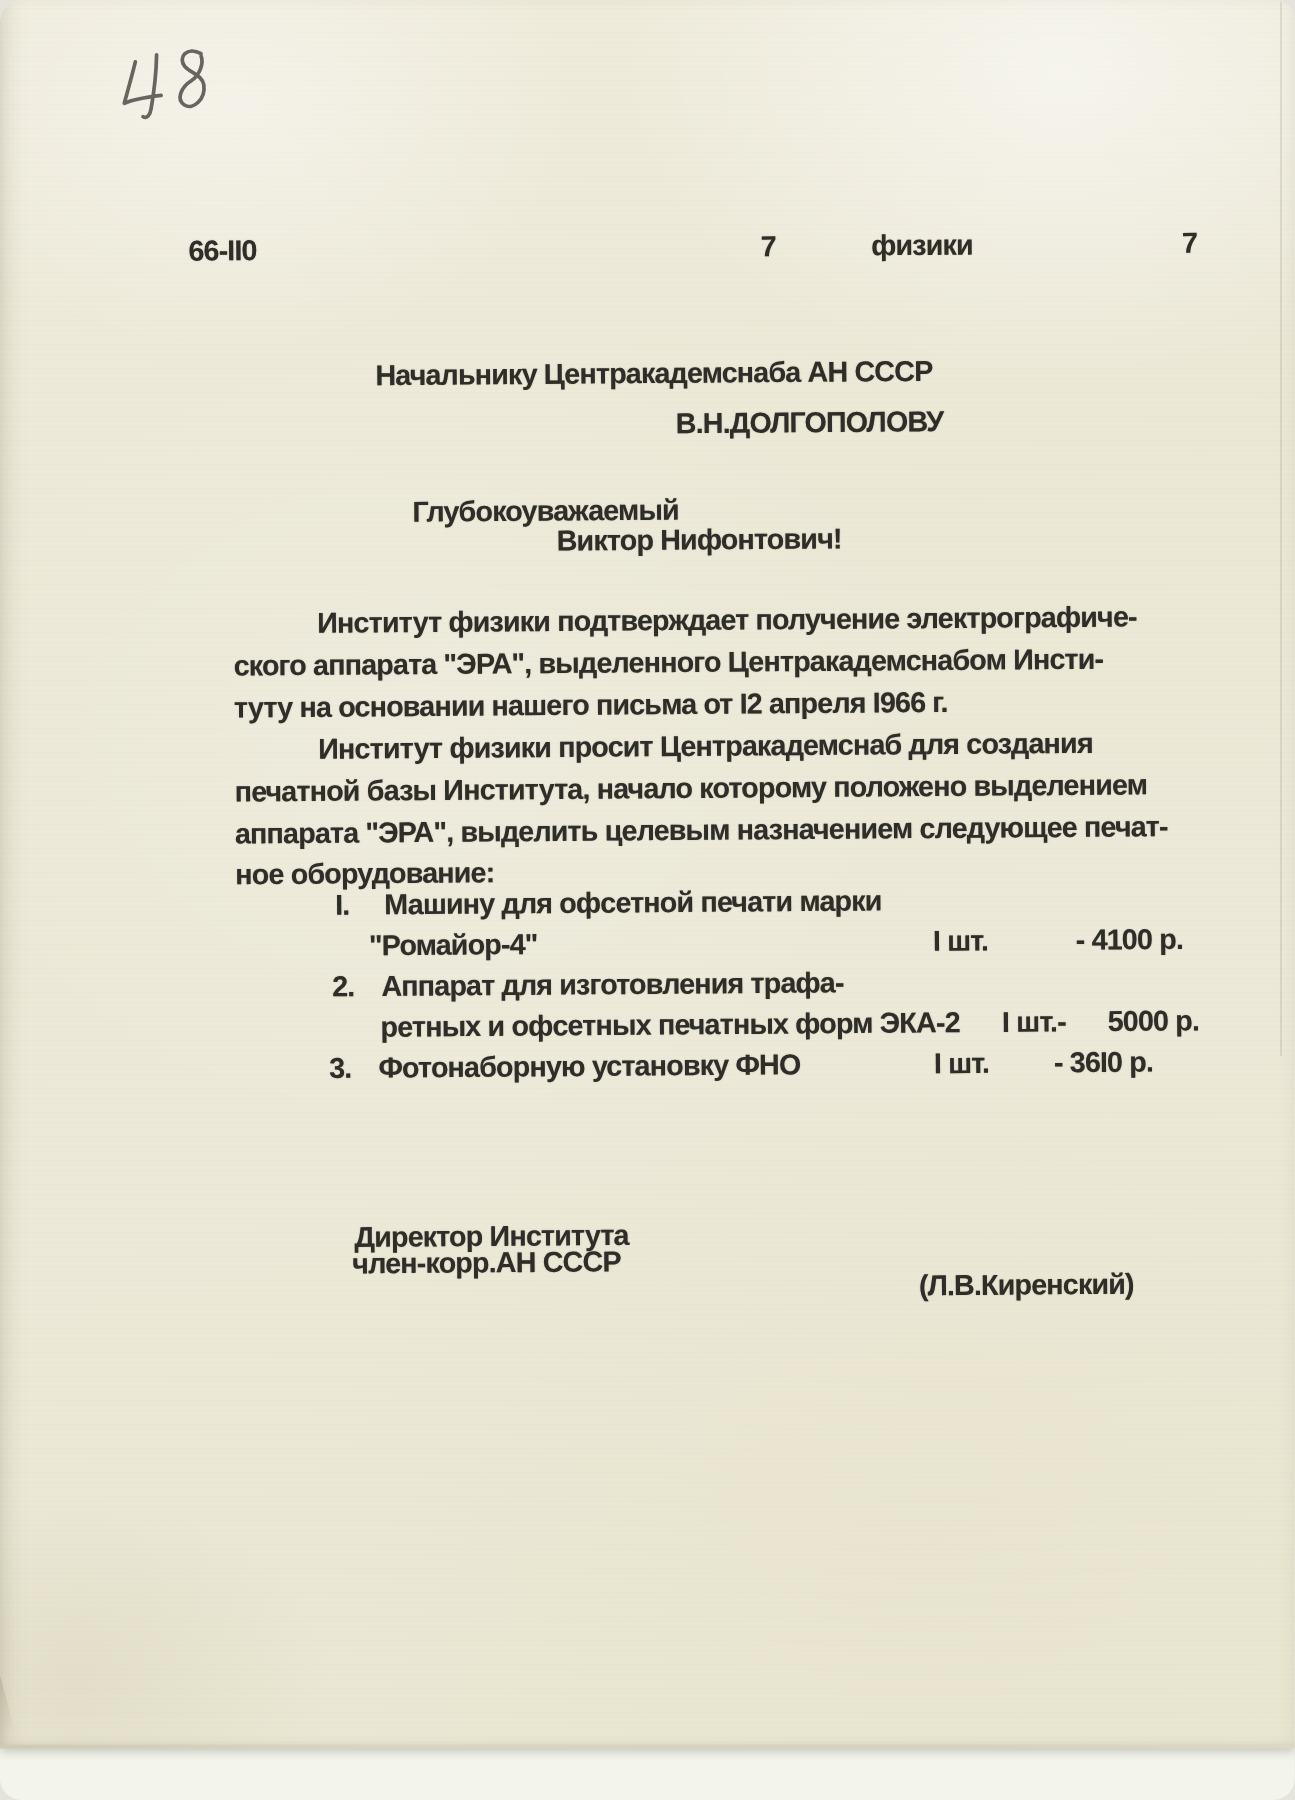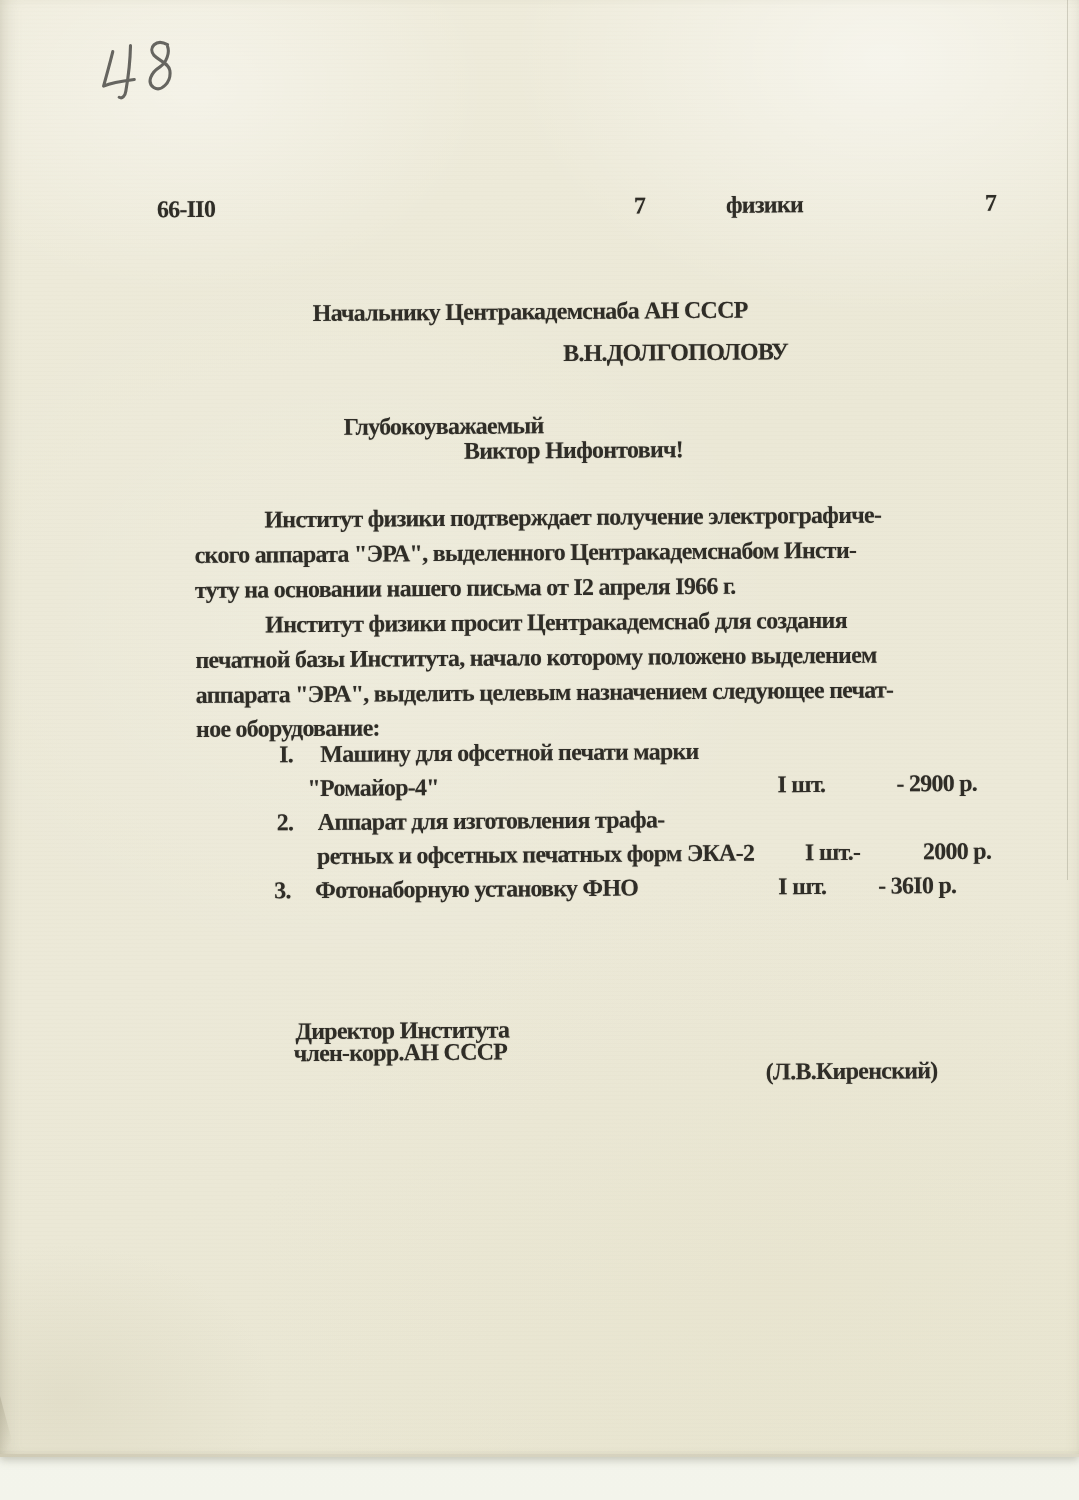--- a/index.html
+++ b/index.html
@@ -1,20 +1,21 @@
 <!DOCTYPE html>
 <html><head>
 <meta charset="utf-8">
 <title>Scan</title>
 <style>
   html,body{margin:0;padding:0;background:#e4e4dc;}
   .scan{
     position:relative;width:1079px;height:1500px;overflow:hidden;
     background:linear-gradient(180deg,#f2f3ea,#f6f7ef 60%,#f3f4eb);
-    font-family:Liberation Serif, serif;
+    font-family:Liberation Sans, sans-serif;
+    border-radius:18px;
   }
   
   .paper{
     position:absolute;left:0;top:0;width:1079px;height:1456px;
     background:
       radial-gradient(420px 300px at 18% 6%, rgba(255,255,255,.38), transparent 70%),
       radial-gradient(520px 360px at 82% 4%, rgba(255,255,255,.5), transparent 72%),
       radial-gradient(640px 520px at 32% 42%, rgba(255,255,255,.16), transparent 70%),
       radial-gradient(700px 560px at 72% 88%, rgba(228,223,198,.30), transparent 75%),
       radial-gradient(300px 220px at 6% 96%, rgba(210,205,180,.35), transparent 70%),
@@ -97,31 +98,31 @@
     <div class="tl" style="left:195px;top:683px">аппарата "ЭРА", выделить целевым назначением следующее печат-</div>
     <div class="tl" style="left:195px;top:717px">ное оборудование:</div>
 
     <div class="tl row" style="top:743px">
       <span class="seg" style="left:278px">I.</span>
       <span class="seg" style="left:319px">Машину для офсетной печати марки</span>
     </div>
     <div class="tl row" style="top:777px">
       <span class="seg" style="left:306px">"Ромайор-4"</span>
       <span class="seg" style="left:776px">I шт.</span>
-      <span class="seg" style="left:895px">- 2900 р.</span>
+      <span class="seg" style="left:895px">- 4100 р.</span>
     </div>
 
     <div class="tl row" style="top:811px">
       <span class="seg" style="left:275px">2.</span>
       <span class="seg" style="left:316px">Аппарат для изготовления трафа-</span>
     </div>
     <div class="tl row" style="top:845px">
       <span class="seg" style="left:315px">ретных и офсетных печатных форм ЭКА-2</span>
-      <span class="seg" style="left:803px">I шт.-</span>
-      <span class="seg" style="left:921px">2000 р.</span>
+      <span class="seg" style="left:833px">I шт.-</span>
+      <span class="seg" style="left:921px">5000 р.</span>
     </div>
 
     <div class="tl row" style="top:879px">
       <span class="seg" style="left:272px">3.</span>
       <span class="seg" style="left:313px">Фотонаборную установку ФНО</span>
       <span class="seg" style="left:776px">I шт.</span>
       <span class="seg" style="left:876px">- 36I0 р.</span>
     </div>
 
     <div class="tl" style="left:292px;top:1020px">Директор Института</div>

